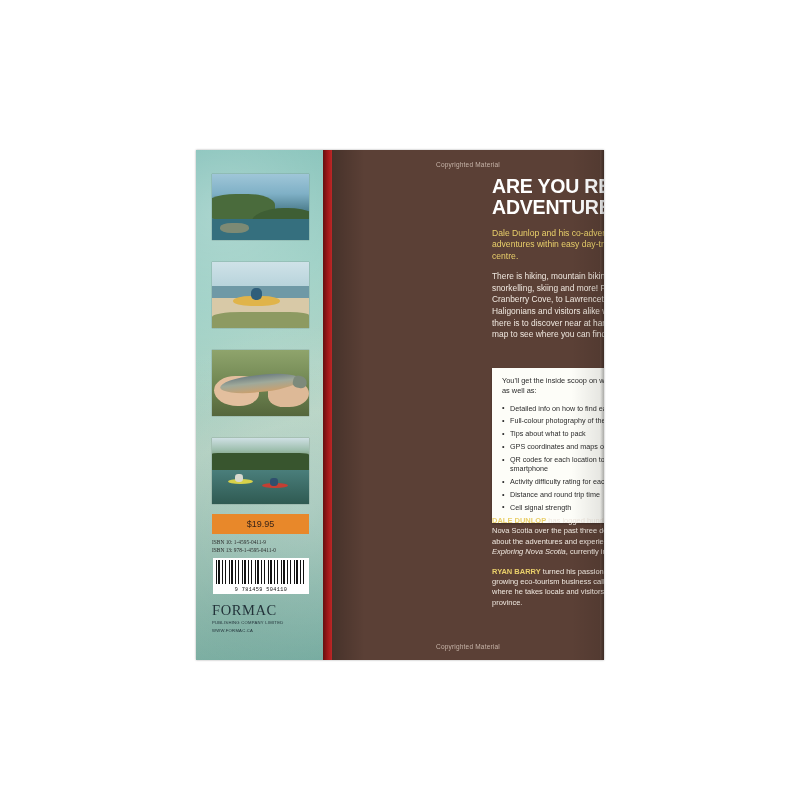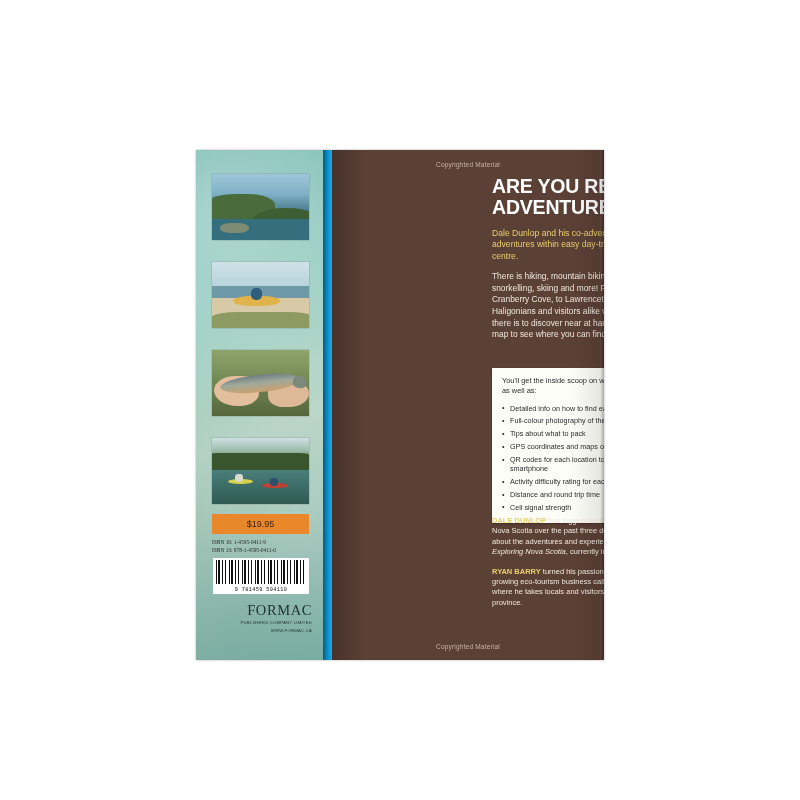--- a/index.html
+++ b/index.html
@@ -15,21 +15,21 @@
     overflow: hidden;
   }
 
   
   #book {
     position: absolute;
     left: 196px;
     top: 150px;
     width: 408px;
     height: 510px;
-    background: #0ea5e9;
+    background: #b91c1c;
     box-shadow: 0 0 2px rgba(0,0,0,0.35);
     overflow: hidden;
   }
 
   
   #photo-column {
     position: absolute;
     left: 0;
     top: 0;
     width: 127px;
@@ -183,21 +183,21 @@
     font-size:5.2px;
     color:#111;
     font-family:"Liberation Mono", monospace;
     letter-spacing:.4px;
   }
   #publisher {
     position: absolute;
     left: 16px;
     top: 452px;
     width: 100px;
-    text-align: right;
+    text-align: left;
     color: #23333a;
   }
   #publisher .name {
     font-family: "Liberation Serif", serif;
     font-size: 14.5px;
     letter-spacing: .6px;
   }
   #publisher .tag {
     font-size: 4.2px;
     letter-spacing: .25px;

